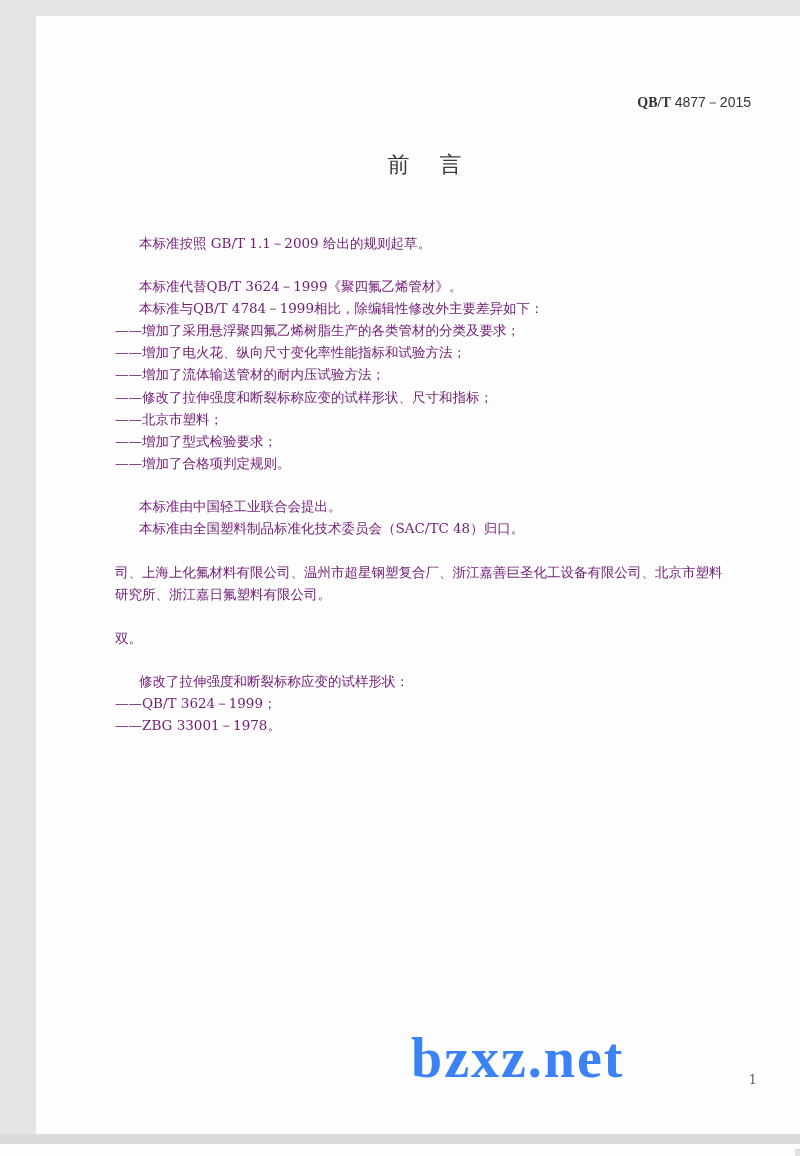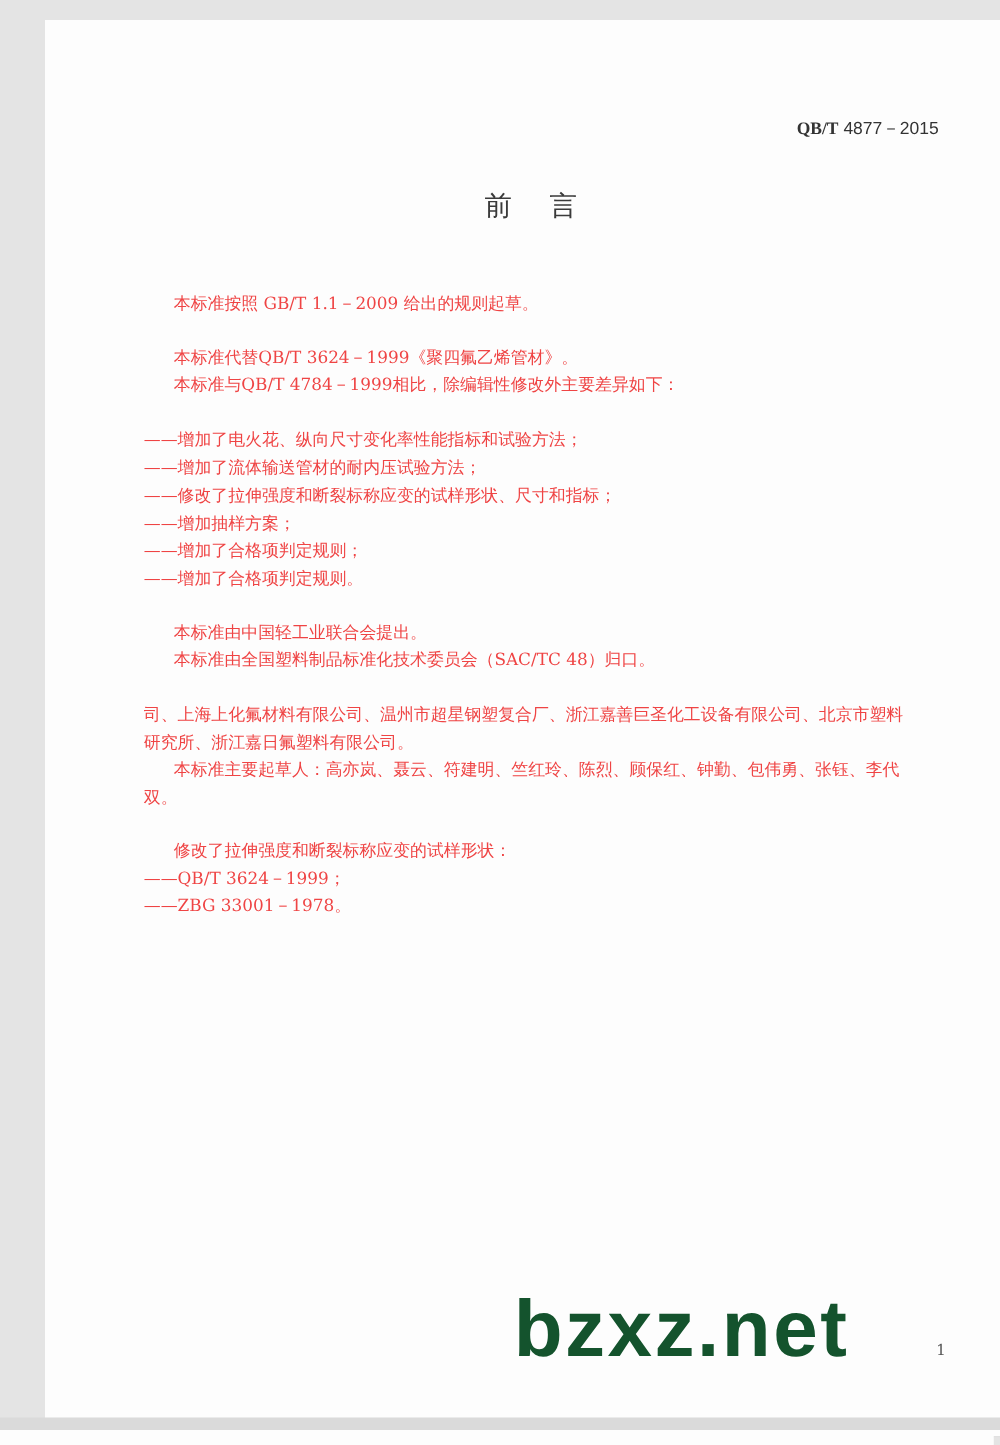--- a/index.html
+++ b/index.html
@@ -22,57 +22,57 @@
     position: absolute; top: 78px; right: 80px; font-size: 14px; color: #333;
     font-family: "Liberation Sans", sans-serif;
   }
   .doc-code b { font-family: "Liberation Serif", serif; font-weight: bold; }
   .title {
     position: absolute; top: 134px; left: 0; width: 795px; text-align: center;
     font-size: 22px; letter-spacing: 30px; font-family: "DejaVu Sans", sans-serif; color: #3a3a3a;
     padding-left: 12px; box-sizing: border-box;
   }
   .line {
-    position: absolute; left: 103px; font-size: 13.5px; line-height: 20px; white-space: nowrap; color: #ef4444;
+    position: absolute; left: 103px; font-size: 13.5px; line-height: 20px; white-space: nowrap; color: #701a75;
   }
   .line.dash { left: 79px; }
   .line.wrap { left: 79px; }
   .watermark {
-    position: absolute; left: 375px; top: 1010px; font-family: Liberation Sans, sans-serif;
-    font-weight: bold; font-size: 64px; color: #14532d; letter-spacing: 2px;
+    position: absolute; left: 375px; top: 1010px; font-family: Liberation Serif, serif;
+    font-weight: bold; font-size: 56px; color: #3b82f6; letter-spacing: 2px;
   }
   .page-num {
     position: absolute; left: 713px; top: 1057px; font-size: 12px; color: #555;
   }
 </style>
 </head>
 <body>
 
 <div class="page">
   <div class="doc-code"><b>QB/T</b><span> 4877－2015</span></div>
 
   <div class="title">前言</div>
 
   <div class="line" style="top:217px">本标准按照 GB/T 1.1－2009 给出的规则起草。</div>
 
   <div class="line" style="top:260px">本标准代替QB/T 3624－1999《聚四氟乙烯管材》。</div>
   <div class="line" style="top:282px">本标准与QB/T 4784－1999相比，除编辑性修改外主要差异如下：</div>
 
+  <div class="line dash" style="top:304px">——增加了采用悬浮聚四氟乙烯树脂生产的各类管材的分类及要求；</div>
   <div class="line dash" style="top:348px">——增加了流体输送管材的耐内压试验方法；</div>
   <div class="line dash" style="top:326px">——增加了电火花、纵向尺寸变化率性能指标和试验方法；</div>
   <div class="line dash" style="top:371px">——修改了拉伸强度和断裂标称应变的试样形状、尺寸和指标；</div>
-  <div class="line dash" style="top:393px">——增加抽样方案；</div>
-  <div class="line dash" style="top:415px">——增加了合格项判定规则；</div>
+  <div class="line dash" style="top:393px">——北京市塑料；</div>
+  <div class="line dash" style="top:415px">——增加了型式检验要求；</div>
   <div class="line dash" style="top:437px">——增加了合格项判定规则。</div>
 
   <div class="line" style="top:480px">本标准由中国轻工业联合会提出。</div>
   <div class="line" style="top:502px">本标准由全国塑料制品标准化技术委员会（SAC/TC 48）归口。</div>
   <div class="line wrap" style="top:568px">研究所、浙江嘉日氟塑料有限公司。</div>
   <div class="line wrap" style="top:546px">司、上海上化氟材料有限公司、温州市超星钢塑复合厂、浙江嘉善巨圣化工设备有限公司、北京市塑料</div>
-  <div class="line" style="top:590px">本标准主要起草人：高亦岚、聂云、符建明、竺红玲、陈烈、顾保红、钟勤、包伟勇、张钰、李代</div>
   <div class="line wrap" style="top:612px">双。</div>
 
   <div class="line" style="top:655px">修改了拉伸强度和断裂标称应变的试样形状：</div>
   <div class="line dash" style="top:677px">——QB/T 3624－1999；</div>
   <div class="line dash" style="top:699px">——ZBG 33001－1978。</div>
 
   <div class="watermark">bzxz.net</div>
   <div class="page-num">1</div>
 </div>
 <div class="strip"></div>

